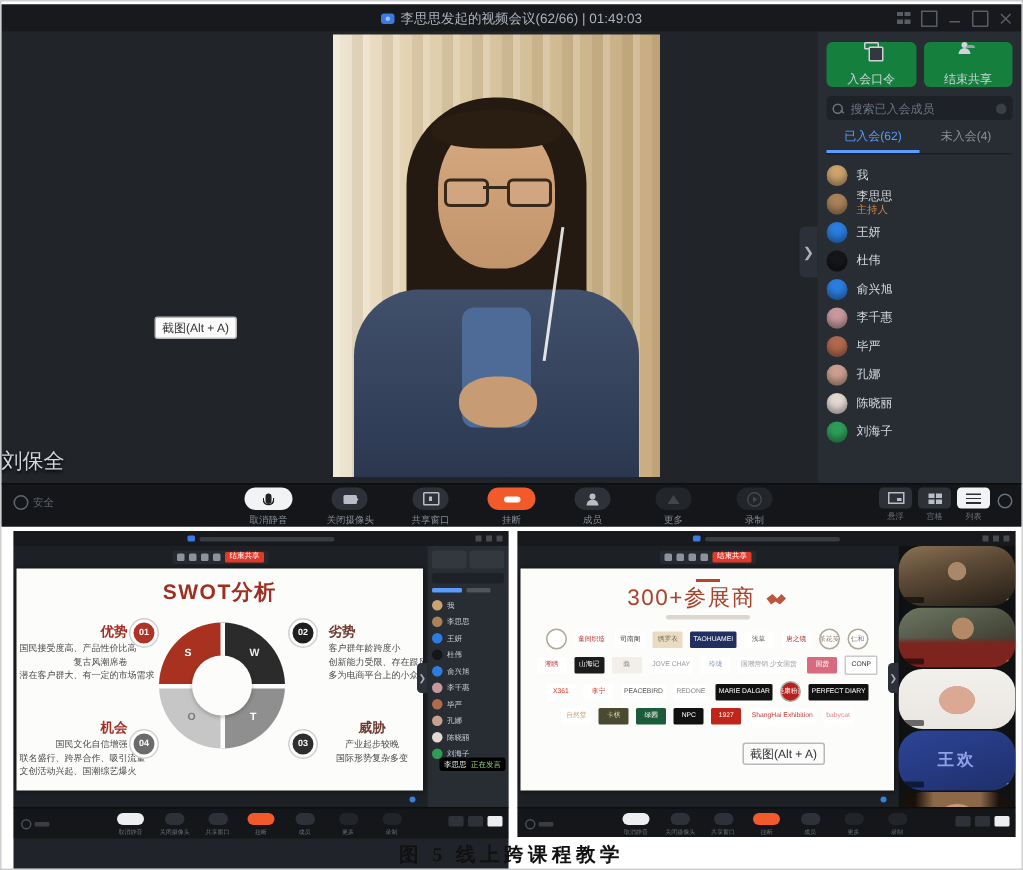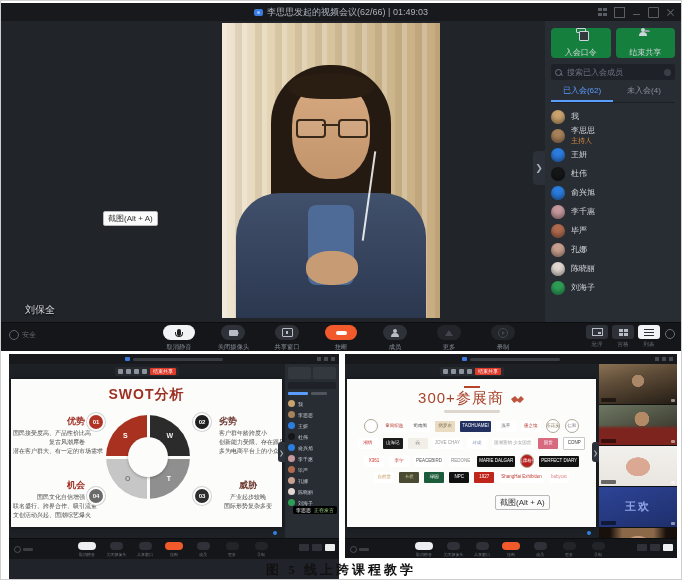--- a/index.html
+++ b/index.html
@@ -32,21 +32,21 @@
   .p-hair{position:absolute;left:49px;top:42px;width:120px;height:168px;background:#251a11;border-radius:58px 58px 36px 36px;}
   .p-face{position:absolute;left:70px;top:58px;width:78px;height:98px;background:linear-gradient(#d6a981,#c2946c);border-radius:46% 46% 44% 44%;}
   .p-fringe{position:absolute;left:66px;top:50px;width:86px;height:26px;background:#2a1d12;border-radius:50% 50% 40% 40%;}
   .p-glass{position:absolute;top:96px;width:26px;height:15px;border:2px solid #38281a;border-radius:4px;background:rgba(255,255,255,.08);}
   .p-glass.l{left:74px;} .p-glass.r{left:116px;}
   .p-bridge{position:absolute;left:100px;top:101px;width:16px;height:2px;background:#38281a;}
   .p-body{position:absolute;left:14px;top:170px;width:190px;height:128px;background:linear-gradient(#41506b,#2b374f);border-radius:44px 44px 0 0;}
   .p-shirt{position:absolute;left:86px;top:182px;width:46px;height:80px;background:#4e6a96;border-radius:8px;}
   .p-hands{position:absolute;left:84px;top:228px;width:52px;height:34px;background:#c79c74;border-radius:45%;}
   .p-wire{position:absolute;left:146px;top:128px;width:2px;height:90px;background:rgba(255,255,255,.85);transform:rotate(8deg);}
-  .name-label{position:absolute;left:24px;bottom:5px;font-size:10px;color:#d3d7dd;text-shadow:0 1px 2px #000;}
+  .name-label{position:absolute;left:0;bottom:5px;font-size:14px;color:#d3d7dd;text-shadow:0 1px 2px #000;}
   .tip{background:#fbfbfb;border:1px solid #b9b9b9;color:#333;font-size:8px;padding:1px 4px;border-radius:2px;white-space:nowrap;}
   .tip-top{left:102px;top:190px;}
   .chevron{left:532px;top:130px;width:12px;height:34px;background:#2c3038;border-radius:4px 0 0 4px;color:#aab0ba;font-size:9px;display:flex;align-items:center;justify-content:center;}
 
   
   .sidebar{width:136px;height:301px;background:#282c33;box-sizing:border-box;padding:7px 6px 0 6px;}
   .sb-buttons{display:flex;gap:5px;}
   .sb-btn{flex:1;height:30px;background:#15803d;border-radius:4px;display:flex;flex-direction:column;align-items:center;justify-content:center;gap:14px;color:#cfd3da;font-size:8px;}
   .ic-code{width:8px;height:8px;border:1px solid #cfd3da;border-radius:1px;position:relative;}
   .ic-code::after{content:"";position:absolute;left:2px;top:2px;width:8px;height:8px;border:1px solid #cfd3da;background:#33383f;border-radius:1px;}
@@ -191,21 +191,21 @@
   .ex-hand{width:16px;height:12px;}
   .ex-sub{margin:2px auto 0 auto;width:56px;height:3px;background:#ddd6cf;border-radius:2px;}
   .logo-grid{margin:6px 8px 0 8px;display:flex;flex-wrap:wrap;gap:4px 5px;justify-content:center;align-items:center;}
   .logo{height:11px;min-width:16px;padding:0 2px;display:flex;align-items:center;justify-content:center;font-size:4.5px;line-height:1;text-align:center;overflow:hidden;border-radius:1px;white-space:nowrap;}
   .logo.circle{width:12px;min-width:12px;height:12px;border-radius:50%;border:1px solid #b0a898;padding:0;}
   .logo.boxed{border:1px solid #c9c9c9;}
   .tip-right{left:148px;top:116px;position:absolute;z-index:6;}
 
   
   .v-strip{width:78px;background:#0f1113;display:flex;flex-direction:column;gap:1px;flex:none;}
-  .v-tile{position:relative;height:40px;overflow:hidden;}
+  .v-tile{position:relative;height:40px;overflow:hidden;border-radius:16px;}
   .v-tile .chip{position:absolute;left:2px;bottom:2px;width:15px;height:4px;background:rgba(0,0,0,.55);border-radius:1px;}
   .v-tile .camico{position:absolute;right:2px;bottom:2px;width:4px;height:3px;background:rgba(255,255,255,.5);border-radius:1px;}
   .v-big{position:absolute;left:0;right:0;top:12px;text-align:center;font-size:11px;font-weight:bold;color:#8fa2e8;letter-spacing:2px;}
   .v-partial{height:11px;background:#15171a;position:relative;}
 
   .caption{position:absolute;left:0;right:0;top:560px;text-align:center;font-family:"Liberation Serif","DejaVu Serif",serif;font-size:13px;font-weight:bold;color:#111;letter-spacing:3px;}
 </style>
 </head>
 <body>
 

